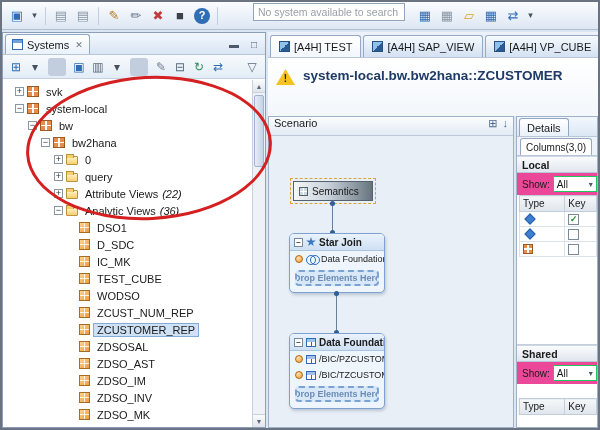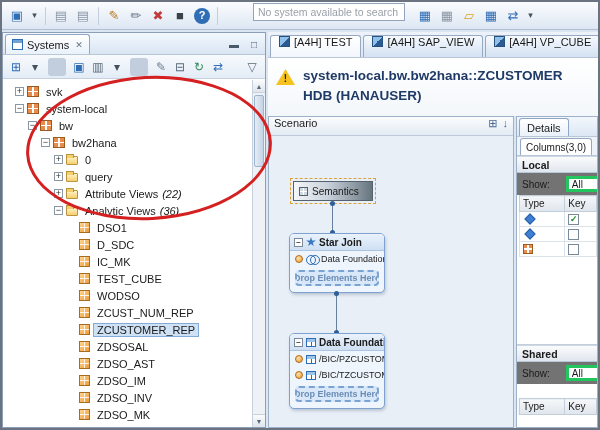--- a/index.html
+++ b/index.html
@@ -53,21 +53,21 @@
   .sbtn{height:13px;display:flex;align-items:center;justify-content:center;font-size:7px;color:#5a6a7a;background:linear-gradient(#fafbfc,#dfe5ec);border-bottom:1px solid #c8d2de}
   .sbtn.bot{position:absolute;bottom:0;left:0;right:0;border-top:1px solid #c8d2de;border-bottom:none}
   .sthumb{position:absolute;top:15px;left:1px;right:1px;height:72px;background:linear-gradient(90deg,#e6edf6,#c3d3e7);border:1px solid #9fb4cf;border-radius:2px}
 
   
   .annotation{position:absolute;left:26px;top:76px;width:246px;height:144px;border:3px solid #d42020;border-radius:50%;transform:rotate(-3deg);z-index:60;pointer-events:none}
 
   
   .editor{position:absolute;left:268px;top:32px;right:2px;bottom:2px}
   .edtabs{height:26px;display:flex;align-items:flex-end;background:linear-gradient(#eef3fa,#dce6f2);border-bottom:1px solid #b9c6d8;padding:2px 2px 0;gap:2px;overflow:hidden}
-  .edtab{display:inline-flex;gap:4px;height:22px;padding:0 8px;border:1px solid #97a9c2;border-bottom:none;border-radius:3px 3px 0 0;background:linear-gradient(#f6fafe,#d3e1f2);font-size:11px;white-space:nowrap}
+  .edtab{display:inline-flex;align-items:center;gap:4px;height:22px;padding:0 8px;border:1px solid #97a9c2;border-bottom:none;border-radius:3px 3px 0 0;background:linear-gradient(#f6fafe,#d3e1f2);font-size:11px;white-space:nowrap}
   .edtab.active{background:linear-gradient(#ffffff,#f2f7fd)}
   .modicon{width:11px;height:11px;background:linear-gradient(135deg,#8fc1ea 50%,#2c5a92 50%);border:1px solid #24517f;flex:none}
   .edheader{position:absolute;left:0;top:26px;right:0;height:58px;background:linear-gradient(#ffffff,#f3f7fb);display:flex;padding:8px 8px 0;gap:8px;overflow:hidden}
   .warnicon{width:19px;height:16px;flex:none;margin-top:3px;clip-path:polygon(50% 0,100% 100%,0 100%);background:#f6c21d;display:flex;align-items:flex-end;justify-content:center;font-size:10px;font-weight:bold;color:#23292f;line-height:1.2}
   .warntext{font-size:13.5px;font-weight:bold;color:#1f3a66;line-height:20px;white-space:nowrap}
 
   .scenario{position:absolute;left:0;top:84px;width:246px;bottom:0;border:1px solid #9db1c8;background:#e9eff7}
   .scnhead{height:19px;background:linear-gradient(#fafcfe,#e4ebf4);border-bottom:1px solid #bcc9d8;display:flex;padding:0 5px;font-size:11px}
   .scntitle{flex:1}
   .scnicon{font-size:11px;color:#4a6a93;margin-left:5px}
@@ -98,22 +98,22 @@
   .tableicon::after{content:"";position:absolute;left:50%;top:3px;bottom:0;width:1px;background:#2e6db5}
   .dropzone{margin:3px 5px 6px;height:16px;border:2px dashed #7aa3d4;border-radius:4px;background:#d9e8f9;display:flex;align-items:center;justify-content:center;font-size:9px;font-weight:bold;color:#6b8cb5;white-space:nowrap;overflow:hidden}
 
   
   .details{position:absolute;left:516px;top:116px;right:2px;bottom:2px;border:1px solid #9db1c8;background:#f4f7fb;display:flex;flex-direction:column;overflow:hidden}
   .dtitlebar{height:20px;background:linear-gradient(#f2f7fd,#dce7f4);border-bottom:1px solid #b9c6d8;display:flex;align-items:flex-end;padding:2px 2px 0}
   .dviewtab{height:18px;padding:0 7px;background:linear-gradient(#ffffff,#e9f1fa);border:1px solid #8fa6c4;border-bottom:none;border-radius:3px 3px 0 0;font-size:11px;display:flex;align-items:center}
   .dtabs{height:19px;border-bottom:1px solid #b9c6d8;display:flex;align-items:flex-end;padding:2px 3px 0;background:#eef3f9}
   .dtab{height:17px;padding:0 5px;background:#fff;border:1px solid #97a9c2;border-bottom:none;border-radius:3px 3px 0 0;font-size:10px;display:flex;align-items:center;white-space:nowrap}
   .sechead{height:17px;background:linear-gradient(#fafbfc,#e0e6ee);border-top:1px solid #cdd6e2;border-bottom:1px solid #b9c6d8;font-size:10.5px;font-weight:bold;display:flex;align-items:center;padding-left:5px;flex:none}
-  .showrow{height:22px;display:flex;align-items:center;gap:16px;padding-left:5px;font-size:10px;background:#737373;flex:none}
-  .combo{min-width:44px;height:16px;border:3px solid #22c55e;background:#fff;display:flex;align-items:center;justify-content:space-between;padding:0 3px;font-size:10px}
+  .showrow{height:22px;display:flex;align-items:center;gap:3px;padding-left:5px;font-size:10px;background:#ec4899;flex:none}
+  .combo{min-width:44px;height:16px;border:1px solid #22c55e;background:#fff;display:flex;align-items:center;justify-content:space-between;padding:0 3px;font-size:10px}
   .carrow{font-size:8px;color:#4a5a6a;margin-left:3px}
   .tablewrap{height:150px;background:#fff;border-bottom:1px solid #c3cedb;flex:none;overflow:hidden}
   .dtable{border-collapse:collapse;margin-left:2px}
   .dtable th{width:46px;height:16px;background:linear-gradient(#f5f7f9,#dfe5ec);border:1px solid #c3cedb;font-size:10px;font-weight:normal;text-align:left;padding:0 3px;white-space:nowrap}
   .dtable th+th{width:32px}
   .dtable td{height:15px;border:1px solid #dbe2ea;padding:0 3px}
   .typeicon{display:block;width:8px;height:8px}
   .drow.ic-column .typeicon{background:#3f7fd1;border:1px solid #2a5ea6;transform:rotate(45deg);margin-left:3px}
   .drow.ic-grid .typeicon{background-color:#e98c4a;background-image:linear-gradient(90deg,transparent 42%,#fff 42%,#fff 58%,transparent 58%),linear-gradient(transparent 42%,#fff 42%,#fff 58%,transparent 58%);border:1px solid #9a5a20;width:10px;height:10px}
   .cbox{width:11px;height:11px;border:1px solid #7a8a99;background:#fff;display:flex;align-items:center;justify-content:center;font-size:9px;line-height:1;color:#1e8a1e;font-weight:bold}
@@ -425,21 +425,20 @@
 
         <div class="edtab" data-name="editor-tab">
           <span class="modicon" data-name="modeler-icon"></span>
           <span data-name="editor-tab-label">[A4H] VP_CUBE</span>
         </div>
       </div>
     <div class="edheader" data-name="editor-header">
       <span class="warnicon" data-name="warning-icon">!</span>
       <div class="warntext" data-name="object-title">
         <div data-name="object-name">system-local.bw.bw2hana::ZCUSTOMER</div>
-        <div data-name="object-system">HDB (HANAUSER)</div>
       </div>
     </div>
 
     <div class="scenario" data-name="scenario-panel">
       <div class="scnhead" data-name="scenario-header">
         <span class="scntitle" data-name="scenario-title">Scenario</span>
         <span class="scnicon" data-name="fit-screen-icon">⊞</span>
         <span class="scnicon" data-name="navigate-down-icon">↓</span>
       </div>
       <div class="scncanvas" data-name="scenario-canvas">

